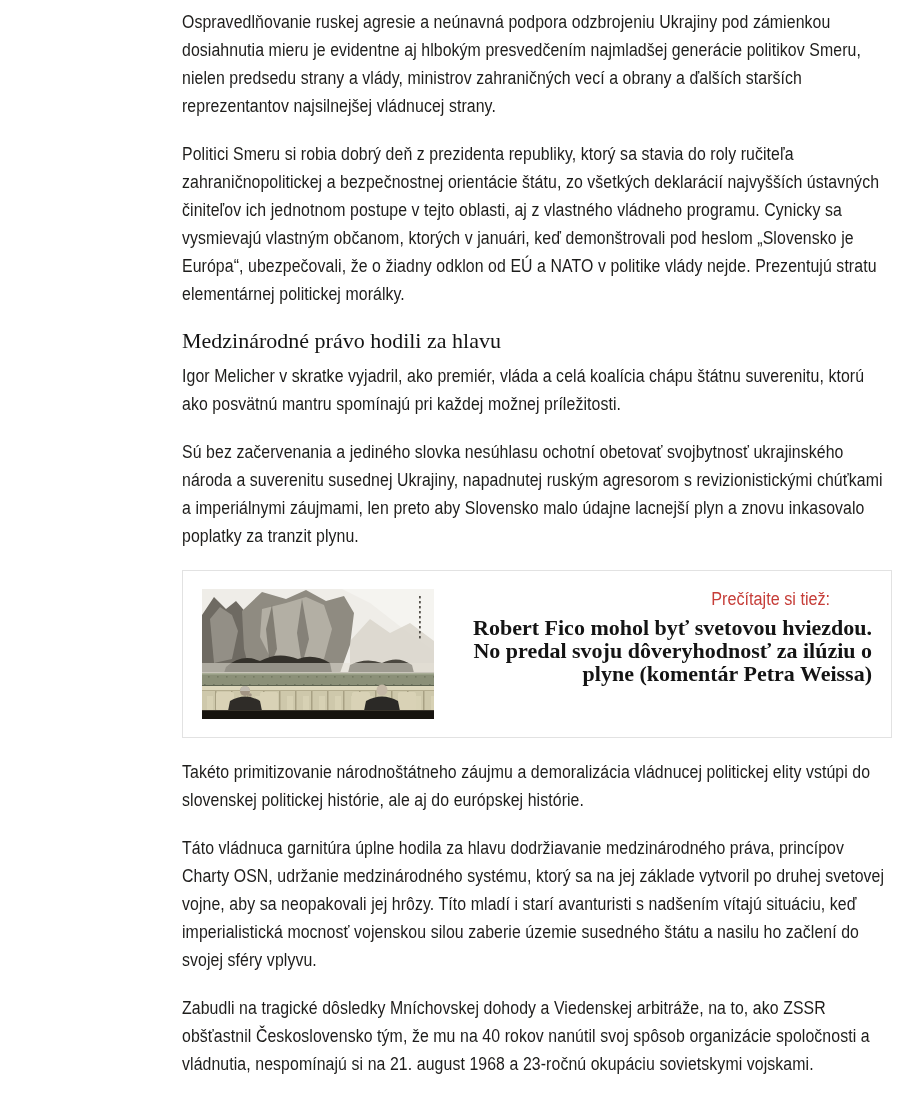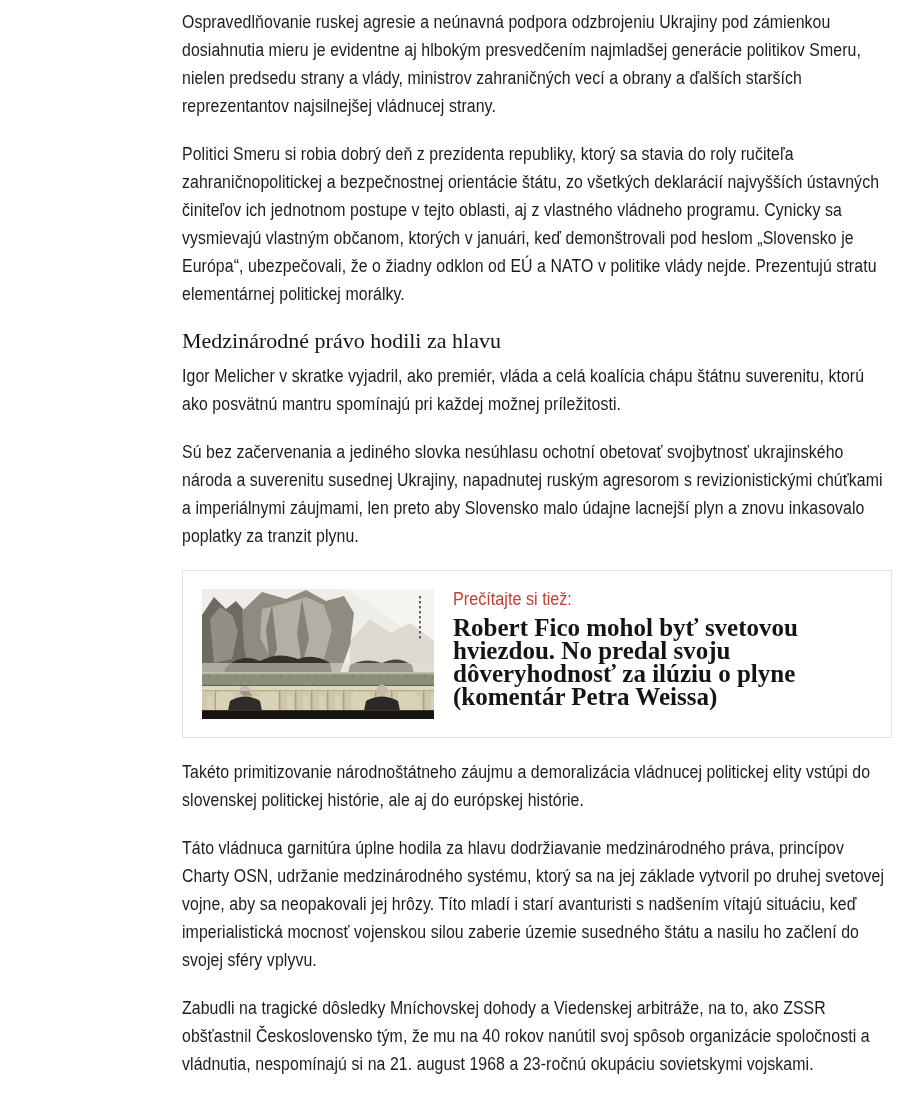--- a/index.html
+++ b/index.html
@@ -34,41 +34,42 @@
   }
   .related-box {
     border: 1px solid #e2e2e2;
     background: #ffffff;
     margin: 20px 0;
     padding: 18px 19px;
     display: flex;
     gap: 19px;
     height: 168px;
     cursor: pointer;
+    text-align: right;
   }
   .related-thumb {
     flex: 0 0 232px;
     width: 232px; height: 130px;
     display: block;
     overflow: hidden;
   }
   .related-textcol { flex: 1 1 auto; min-width: 0; }
   .related-label {
     font-size: 18px; line-height: 20px;
     color: #c63d38;
     transform: scaleX(0.9);
     transform-origin: 0 0;
     white-space: nowrap;
   }
   .related-headline {
     display: block;
     margin-top: 7px;
     font-family: "Liberation Serif", serif;
     font-weight: 700;
-    font-size: 25px; line-height: 23px;
+    font-size: 22px; line-height: 23px;
     color: #141414;
     text-decoration: none;
   }
 </style>
 </head>
 <body>
 
 <div class="page">
   <div class="article-column">
 

